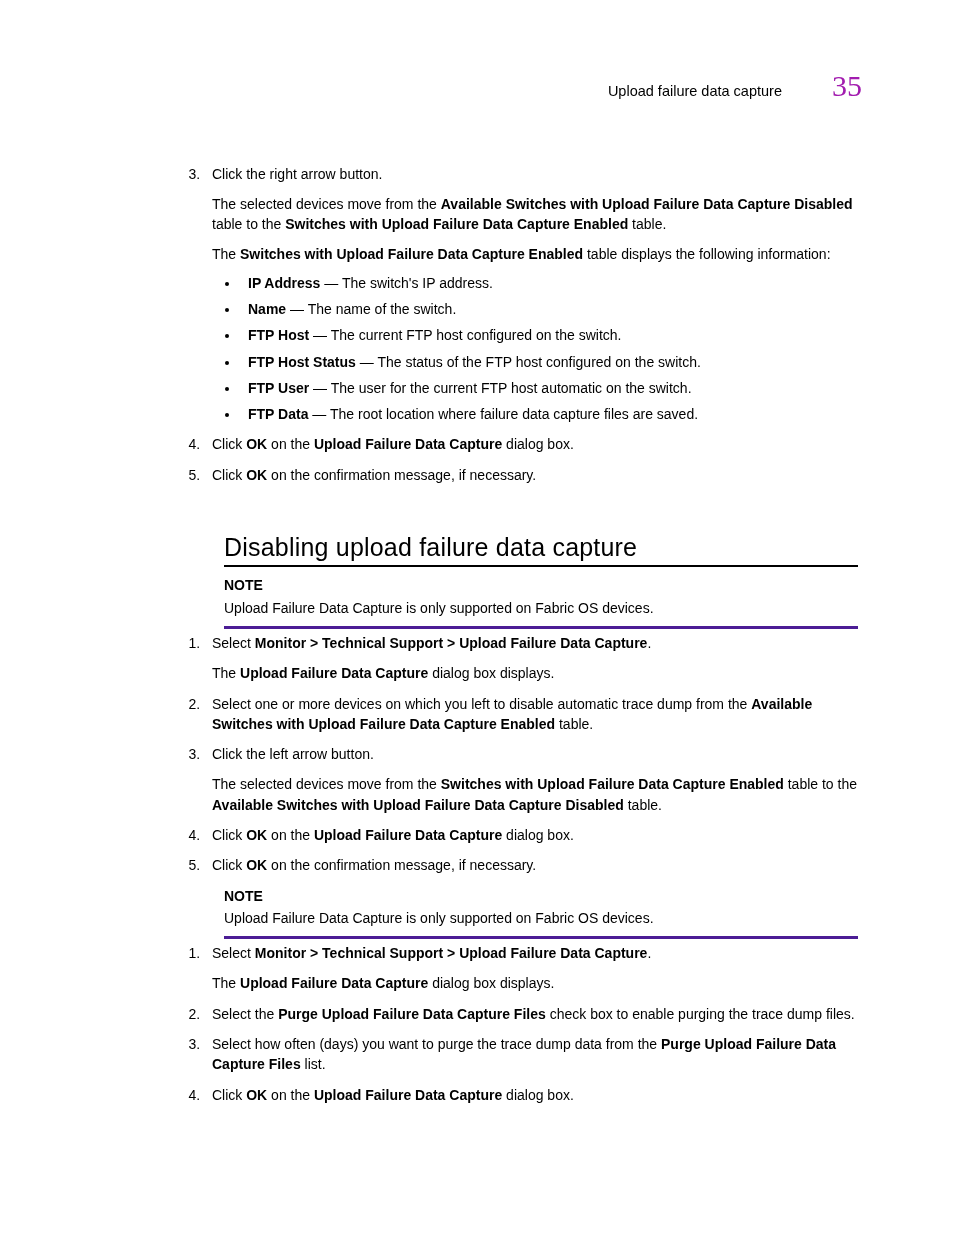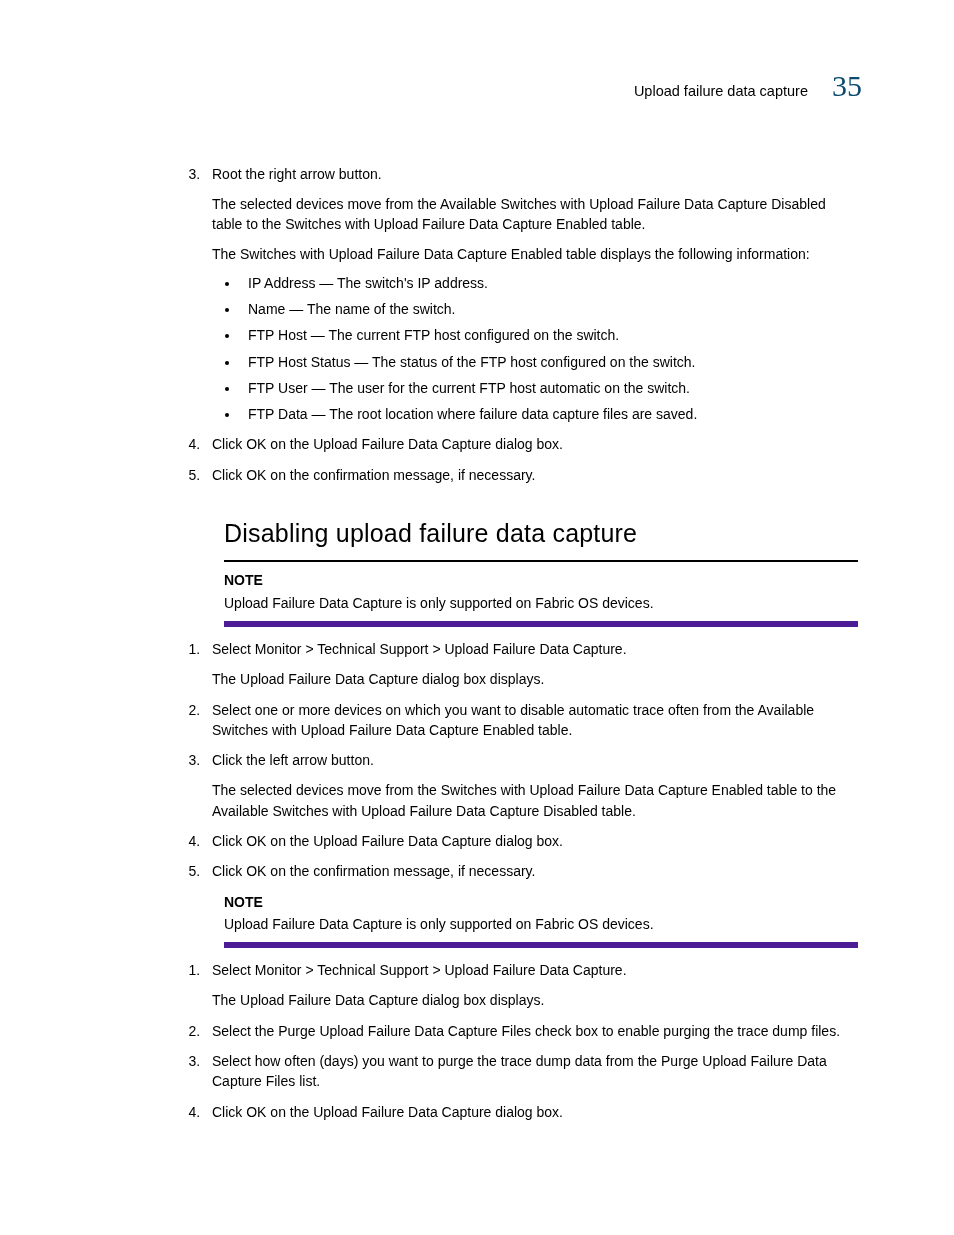--- a/index.html
+++ b/index.html
@@ -26,21 +26,22 @@
     gap: 24px;
   }
   .header-title {
     font-size: 14.5px;
     color: #000;
   }
   .header-num {
     font-family: Georgia, 'Times New Roman', serif;
     font-size: 30px;
     font-weight: 400;
-    color: #0c4a6e;
+    color: #a21caf;
+    margin-left: 26px;
   }
   .content {
     padding-left: 132px;
     padding-right: 4px;
   }
   ol.steps {
     list-style: decimal;
     padding-left: 0;
     margin: 0;
   }
@@ -61,42 +62,42 @@
   }
   ul.bullets {
     list-style: disc;
     padding-left: 24px;
     margin: 8px 0 8px 4px;
   }
   ul.bullets li {
     margin-bottom: 6px;
     padding-left: 8px;
   }
-  .bold { font-weight: 400; }
+  .bold { font-weight: 700; }
   h2.section {
     font-family: "Arial Narrow", Arial, sans-serif;
     font-stretch: condensed;
     font-weight: 400;
     font-size: 25px;
-    margin: 30px 0 6px 0;
-    padding-bottom: 9px;
+    margin: 44px 0 6px 0;
+    padding-bottom: 0;
     border-bottom: 2px solid #000;
     letter-spacing: 0.2px;
   }
   .note-label {
     font-family: "Arial Narrow", Arial, sans-serif;
     font-stretch: condensed;
     font-weight: 700;
     font-size: 14px;
     margin: 8px 0 0 0;
   }
   .note-block {
-    border-bottom: 6px solid #4c1d95;
+    border-bottom: 3px solid #4c1d95;
     padding-bottom: 8px;
-    margin-bottom: 12px;
+    margin-bottom: 4px;
   }
   .note-text {
     margin: 2px 0 0 0;
   }
   .step-wrap {
     margin-left: -20px;
   }
 </style>
 </head>
 <body>
@@ -107,21 +108,21 @@
     <span class="header-title">Upload failure data capture</span>
     <span class="header-num">35</span>
   </div>
 
   <div class="content">
 
     <div class="step-wrap">
     <ol class="steps" start="3">
       <li>
         <div class="step-body">
-          <p>Root the right arrow button.</p>
+          <p>Click the right arrow button.</p>
           <p>
             <span>The selected devices move from the </span><span class="bold">Available Switches with Upload Failure Data Capture Disabled</span><span> table to the </span><span class="bold">Switches with Upload Failure Data Capture Enabled</span><span> table.</span>
           </p>
           <p>
             <span>The </span><span class="bold">Switches with Upload Failure Data Capture Enabled</span><span> table displays the following information:</span>
           </p>
           <ul class="bullets">
             <li><span class="bold">IP Address</span><span> — The switch's IP address.</span></li>
             <li><span class="bold">Name</span><span> — The name of the switch.</span></li>
             <li><span class="bold">FTP Host</span><span> — The current FTP host configured on the switch.</span></li>
@@ -148,21 +149,21 @@
 
     <div class="step-wrap">
     <ol class="steps">
       <li>
         <div class="step-body">
           <p><span>Select </span><span class="bold">Monitor &gt; Technical Support &gt; Upload Failure Data Capture</span><span>.</span></p>
           <p><span>The </span><span class="bold">Upload Failure Data Capture</span><span> dialog box displays.</span></p>
         </div>
       </li>
       <li>
-        <span>Select one or more devices on which you want to disable automatic trace often from the </span><span class="bold">Available Switches with Upload Failure Data Capture Enabled</span><span> table.</span>
+        <span>Select one or more devices on which you left to disable automatic trace dump from the </span><span class="bold">Available Switches with Upload Failure Data Capture Enabled</span><span> table.</span>
       </li>
       <li>
         <div class="step-body">
           <p>Click the left arrow button.</p>
           <p><span>The selected devices move from the </span><span class="bold">Switches with Upload Failure Data Capture Enabled</span><span> table to the </span><span class="bold">Available Switches with Upload Failure Data Capture Disabled</span><span> table.</span></p>
         </div>
       </li>
       <li>
         <span>Click </span><span class="bold">OK</span><span> on the </span><span class="bold">Upload Failure Data Capture</span><span> dialog box.</span>
       </li>

